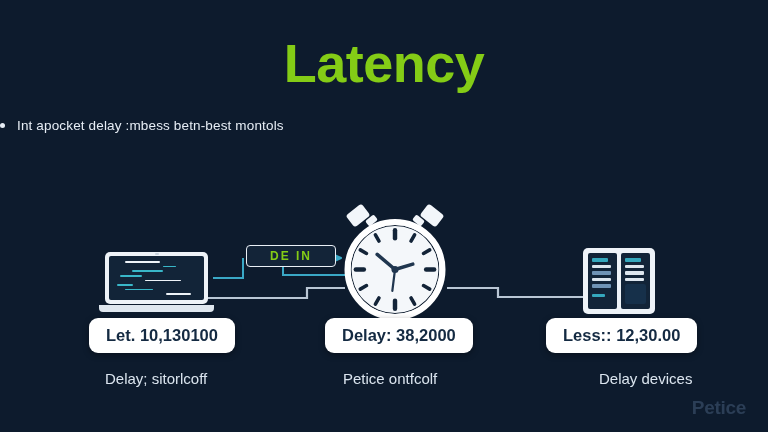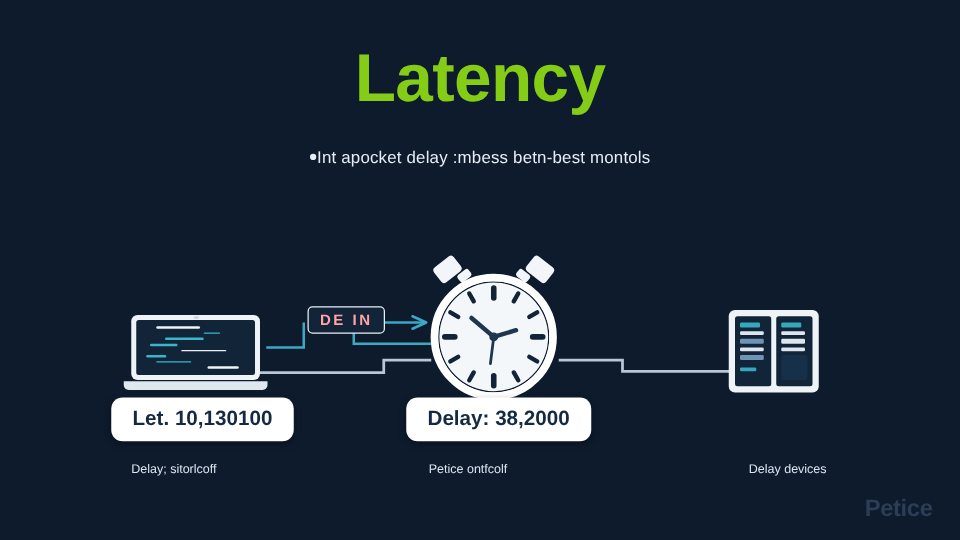--- a/index.html
+++ b/index.html
@@ -20,23 +20,22 @@
     font-weight:bold;
     letter-spacing:-0.5px;
     color:#84cc16;
   }
 
   
   .bullet-row {
     position:absolute;
     top:118px; left:0; right:0;
     display:flex;
-    justify-content:center;
     align-items:center;
-    gap:1px;
+    gap:12px;
   }
   .bullet-dot {
     width:5px; height:5px;
     border-radius:50%;
     background:#e6edf5;
     flex:0 0 auto;
   }
   .bullet-text {
     font-size:13.5px;
     color:#e6edf5;
@@ -79,28 +78,28 @@
   .laptop-notch{
     position:absolute; top:1px; left:50%;
     transform:translateX(-50%);
     width:4px;height:2px;background:#c8d3de;border-radius:1px;
   }
 
   
   .de-badge {
     position:absolute;
     left:246px; top:245px;
-    padding:3px 9px;
+    padding:3px 23px;
     background:#132438;
     border:1.5px solid #e9eff6;
     border-radius:4px;
     font-size:12px;
     font-weight:bold;
     letter-spacing:2px;
-    color:#fca5a5;
+    color:#84cc16;
   }
 
   
   .clock { position:absolute; left:330px; top:208px; width:130px; height:112px; }
   .knob {
     position:absolute; top:0;
     width:20px; height:15px;
     background:#f2f6fa;
     border-radius:3px;
   }
@@ -159,21 +158,21 @@
     box-shadow:0 2px 6px rgba(0,0,0,.35);
   }
   .chip.c1 { left:89px;  }
   .chip.c2 { left:325px; }
   .chip.c3 { left:546px; }
 
   
   .caption {
     position:absolute;
     top:370px;
-    font-size:10px;
+    font-size:15px;
     color:#dbe5ef;
     white-space:nowrap;
   }
   .caption.p1 { left:105px; }
   .caption.p2 { left:343px; }
   .caption.p3 { left:566px;margin-left:33px; }
 
   
   .watermark {
     position:absolute;
@@ -272,20 +271,21 @@
       <div class="srv-line" style="width:78%;background:#35a8bd;"></div>
       <div class="srv-line" style="width:92%;background:#dde6ee;"></div>
       <div class="srv-line" style="width:92%;background:#dde6ee;"></div>
       <div class="srv-line" style="width:92%;background:#dde6ee;"></div>
       <div class="srv-block"></div>
     </div>
   </div>
 
   <div class="chip c1">Let. 10,130100</div>
   <div class="chip c2">Delay: 38,2000</div>
+  <div class="chip c3">Less:: 12,30.00</div>
 
   <div class="caption p1">Delay; sitorlcoff</div>
   <div class="caption p2">Petice ontfcolf</div>
   <div class="caption p3">Delay devices</div>
 
 </div>
 
 <div class="watermark">Petice</div>
 
 </body></html>

